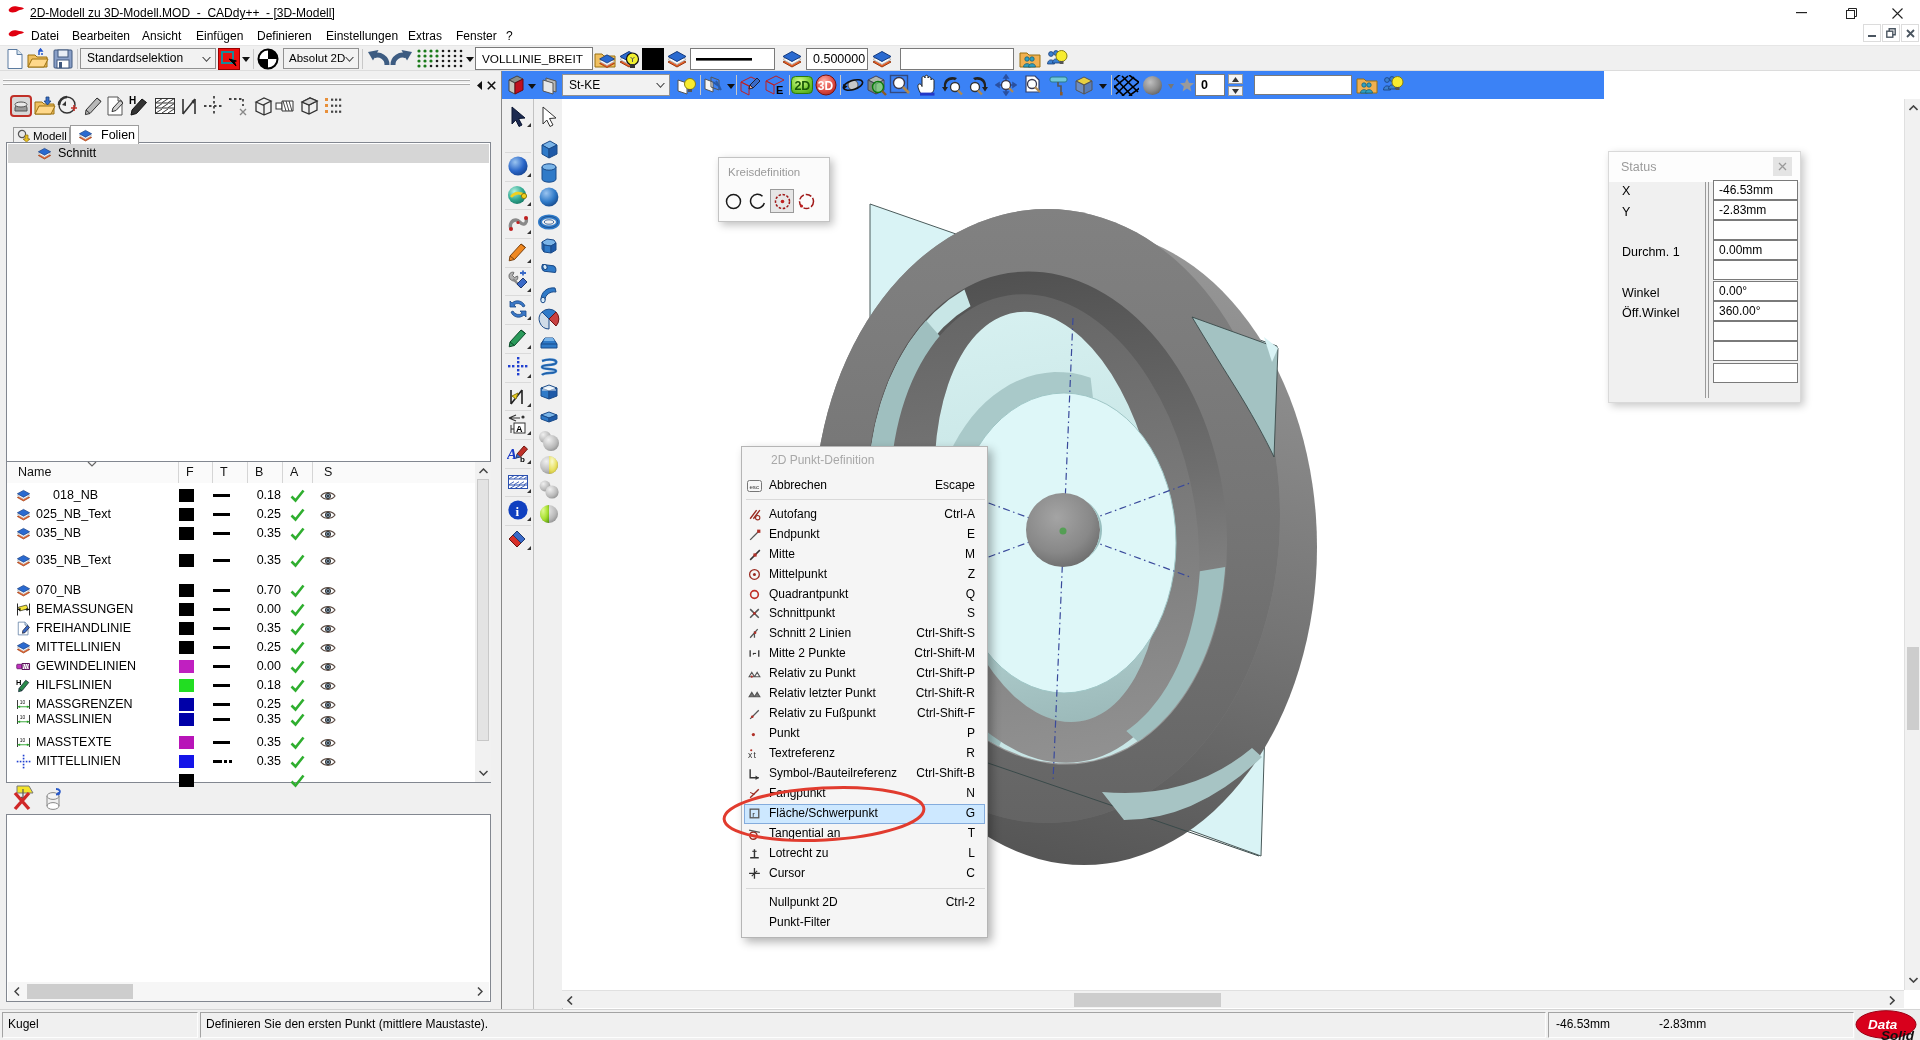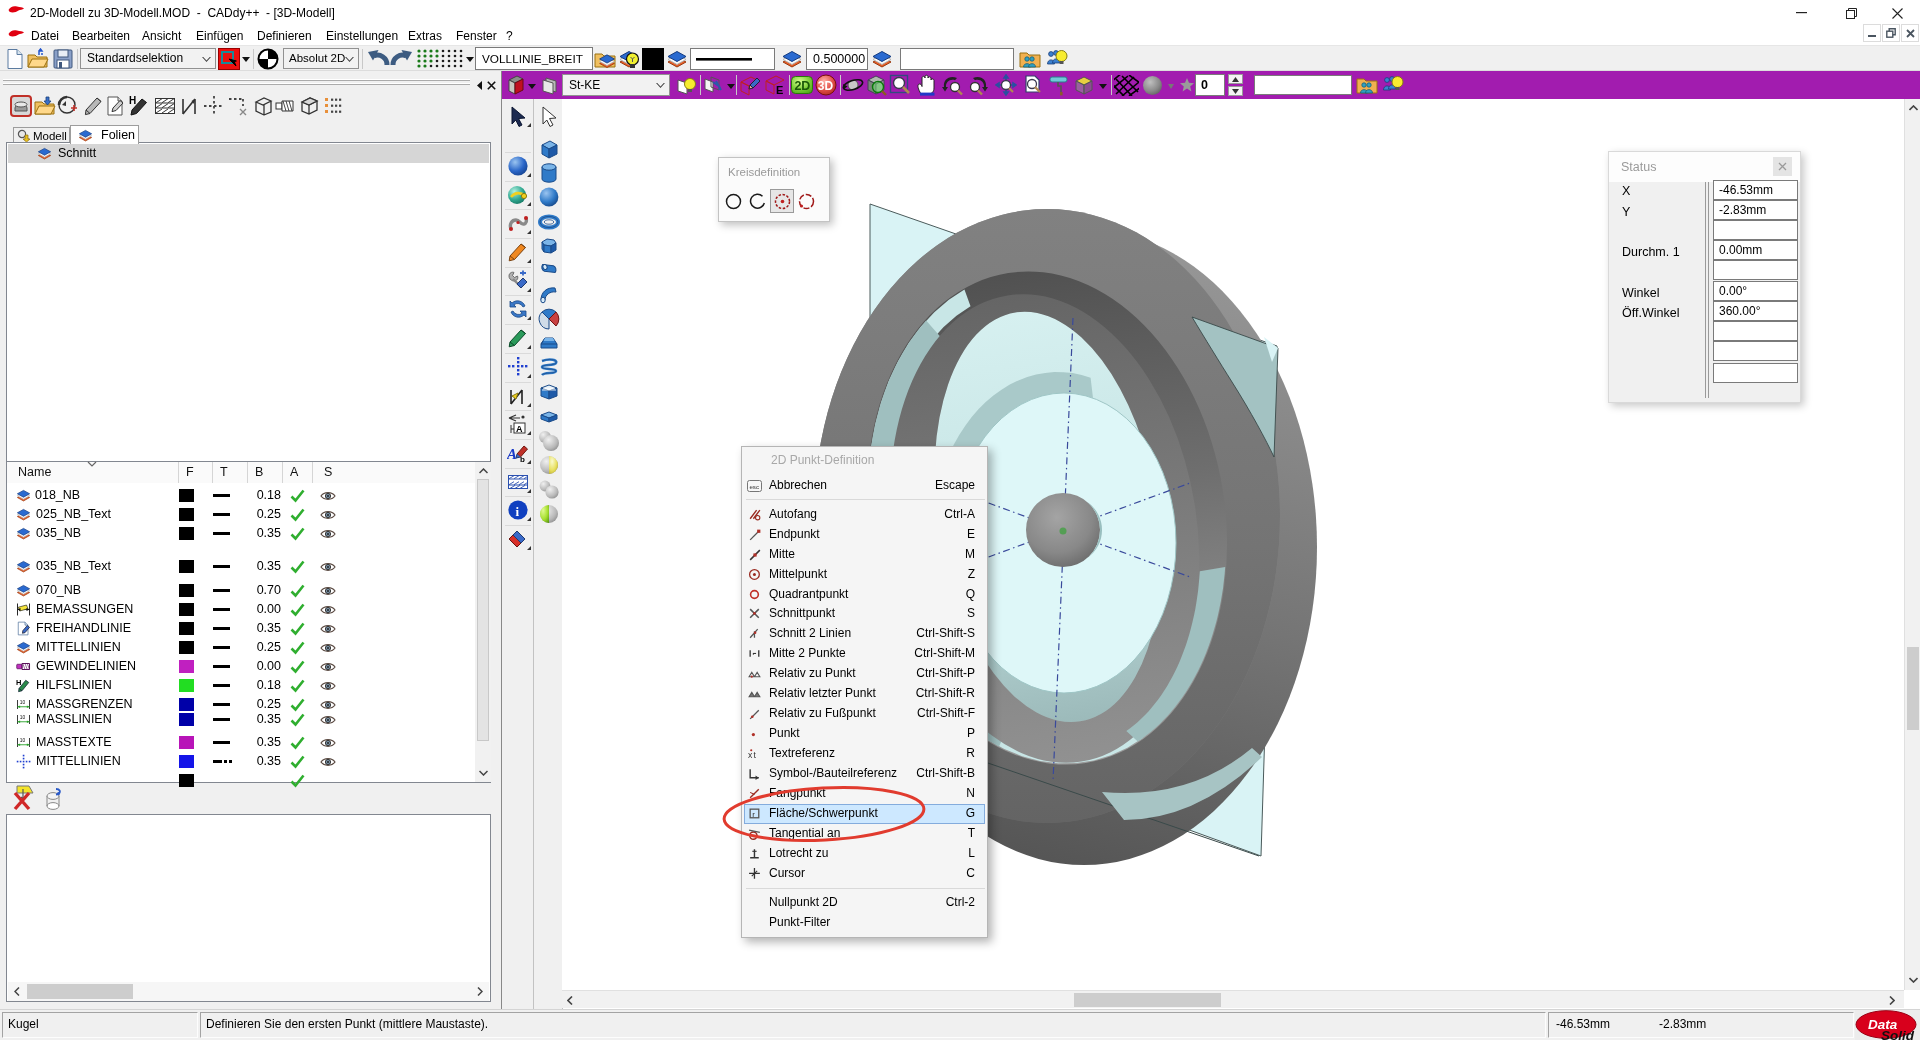--- a/index.html
+++ b/index.html
@@ -3,25 +3,25 @@
 <meta charset="utf-8">
 <title>CADdy++</title>
 <style>
 *{margin:0;padding:0;box-sizing:border-box;}
 html,body{width:1920px;height:1040px;overflow:hidden;background:#fff;
  font-family:"Liberation Sans",sans-serif;-webkit-font-smoothing:antialiased;}
 .abs{position:absolute;}
 #page{position:relative;width:1920px;height:1040px;background:#fff;}
 
 #titlebar{left:0;top:0;width:1920px;height:26px;background:#fff;}
-#titletext{left:30px;top:6px;font-size:12px;color:#000;}
+#titletext{left:30px;top:6px;font-size:12px;color:#000;text-decoration:underline;}
 #menubar{left:0;top:26px;width:1920px;height:19px;background:#fff;}
 .mi{position:absolute;top:3px;font-size:12px;color:#000;}
 #toolbar1{left:0;top:45px;width:1920px;height:26px;background:#f0f0f0;border-top:1px solid #e6e6e6;border-bottom:1px solid #dcdcdc;}
-#row2{left:0;top:71px;width:1920px;height:28px;background:#a21caf;}
+#row2{left:0;top:71px;width:1604px;height:28px;background:#3b82f6;}
 .combo{position:absolute;background:#f2f2f2;border:1px solid #919191;font-size:12px;color:#000;}
 .combo .cv{position:absolute;left:6px;top:2px;}
 .combo .ch{position:absolute;right:4px;top:8px;width:9px;height:5px;}
 .combo .ch:before{content:"";position:absolute;left:0;top:0;width:9px;height:5px;clip-path:polygon(0 0,14% 0,50% 72%,86% 0,100% 0,50% 100%);background:#444;}
 .wfield{position:absolute;background:#fff;border:1px solid #7a7a7a;font-size:12.5px;color:#000;}
 .tsep{position:absolute;top:3px;width:1px;height:20px;background:#c8c8c8;}
 .tsep2{position:absolute;top:4px;width:1px;height:20px;background:#c8c8c8;}
 .darr{position:absolute;width:0;height:0;border-left:4px solid transparent;border-right:4px solid transparent;border-top:5px solid #111;}
 
 #lpanel{left:0;top:71px;width:501px;height:938px;background:#f0f0f0;}
@@ -614,21 +614,21 @@
           <span style="position:absolute;left:7px;top:3px">A</span>
         </span>
   <span class="th" style="left:306px;width:162px;border-right:none">
           <span style="position:absolute;left:11px;top:3px">S</span>
         </span>
 
   <div class="trow" style="top:24px">
           <svg class="abs" style="left:9px;top:2px" width="15" height="15" viewBox="0 0 22 22">
             <use href="#lay"></use>
           </svg>
-          <span class="abs" style="left:28px;top:2px">018_NB</span>
+          <span class="abs" style="left:46px;top:2px">018_NB</span>
           <span class="sw" style="background:#000"></span>
           <span class="tl"></span>
           <span class="bv">0.18</span>
           <svg class="abs" style="left:283px;top:3px" width="15" height="14" viewBox="0 0 15 14">
             <use href="#chk"></use>
           </svg>
           <svg class="abs" style="left:313px;top:5px" width="16" height="10" viewBox="0 0 16 10">
             <use href="#eye"></use>
           </svg>
         </div>
@@ -655,21 +655,21 @@
           <span class="sw" style="background:#000"></span>
           <span class="tl"></span>
           <span class="bv">0.35</span>
           <svg class="abs" style="left:283px;top:3px" width="15" height="14" viewBox="0 0 15 14">
             <use href="#chk"></use>
           </svg>
           <svg class="abs" style="left:313px;top:5px" width="16" height="10" viewBox="0 0 16 10">
             <use href="#eye"></use>
           </svg>
         </div>
-  <div class="trow" style="top:95px">
+  <div class="trow" style="top:89px">
           <svg class="abs" style="left:9px;top:2px" width="15" height="15" viewBox="0 0 22 22">
             <use href="#lay"></use>
           </svg>
           <span class="abs" style="left:29px;top:2px">035_NB_Text</span>
           <span class="sw" style="background:#000"></span>
           <span class="tl"></span>
           <span class="bv">0.35</span>
           <svg class="abs" style="left:283px;top:3px" width="15" height="14" viewBox="0 0 15 14">
             <use href="#chk"></use>
           </svg>

